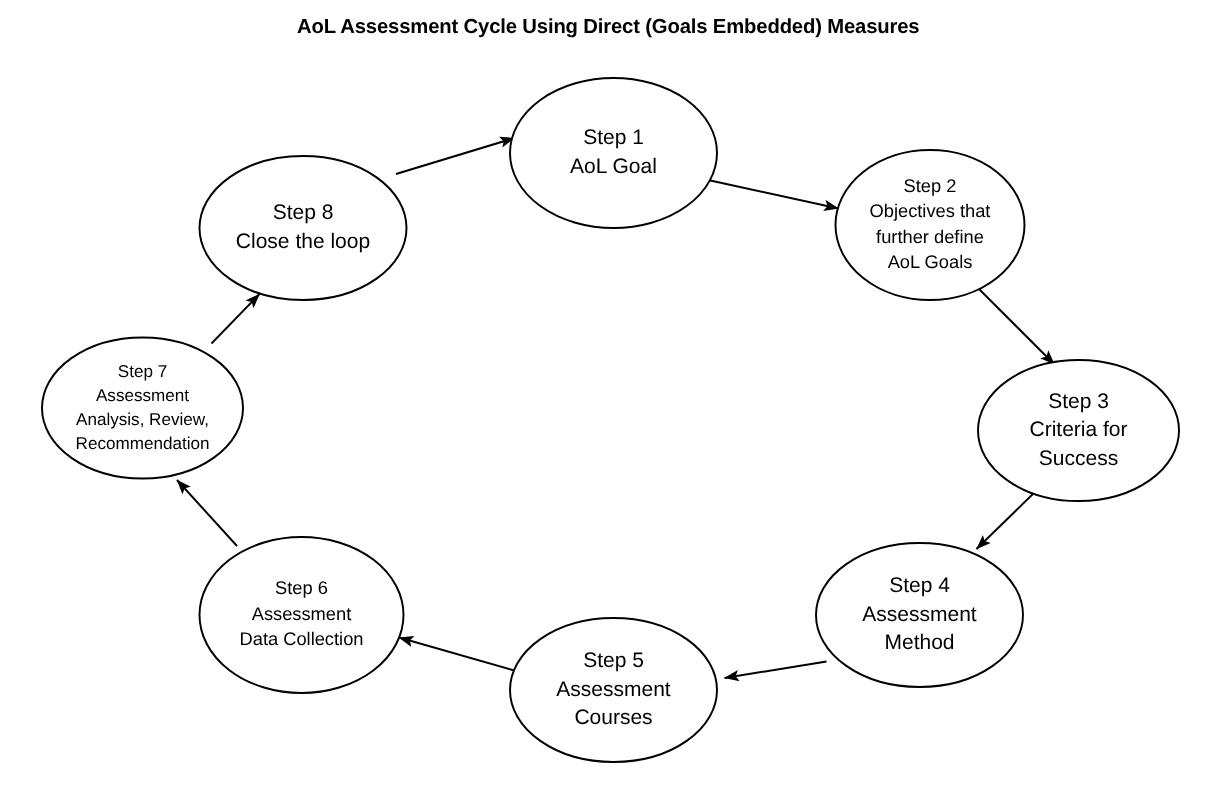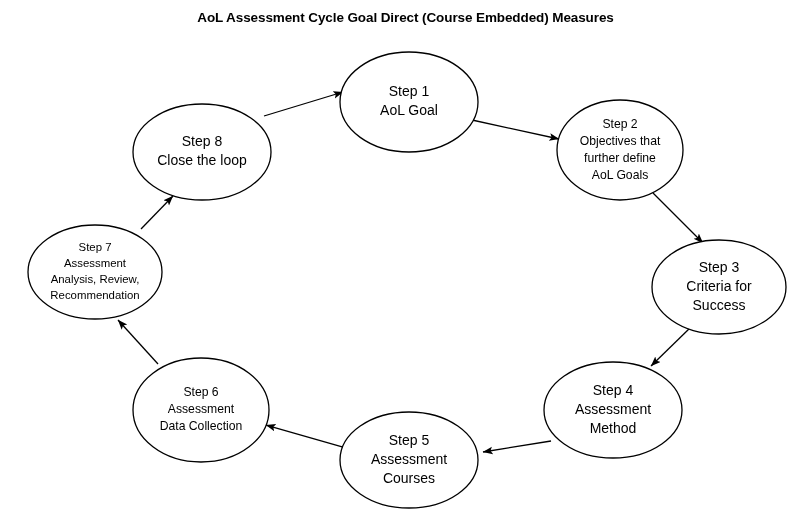--- a/index.html
+++ b/index.html
@@ -60,21 +60,21 @@
   }
   .node-text.size-normal { font-size: 14px; }
   .node-text.size-small  { font-size: 12.2px; }
   .node-text.size-tiny   { font-size: 11.4px; }
 </style>
 </head>
 <body>
 
 <div id="figure-root">
 
-  <div class="diagram-title">AoL Assessment Cycle Goal Direct (Course Embedded) Measures</div>
+  <div class="diagram-title">AoL Assessment Cycle Using Direct (Goals Embedded) Measures</div>
 
   <svg id="cycle-svg" viewBox="0 0 811 529" xmlns="http://www.w3.org/2000/svg">
     <defs>
       <marker id="arrowhead" markerWidth="9" markerHeight="9" refX="7.4" refY="3.1" orient="auto" markerUnits="strokeWidth">
         <path d="M0,0.2 L7.6,3.1 L0,6.0 L1.6,3.1 Z" fill="#000000"></path>
       </marker>
     </defs>
     <g id="edges-layer">
         <line x1="264" y1="116" x2="343" y2="92" class="flow-arrow" marker-end="url(#arrowhead)"></line>
         <line x1="472" y1="120" x2="559" y2="139" class="flow-arrow" marker-end="url(#arrowhead)"></line>

